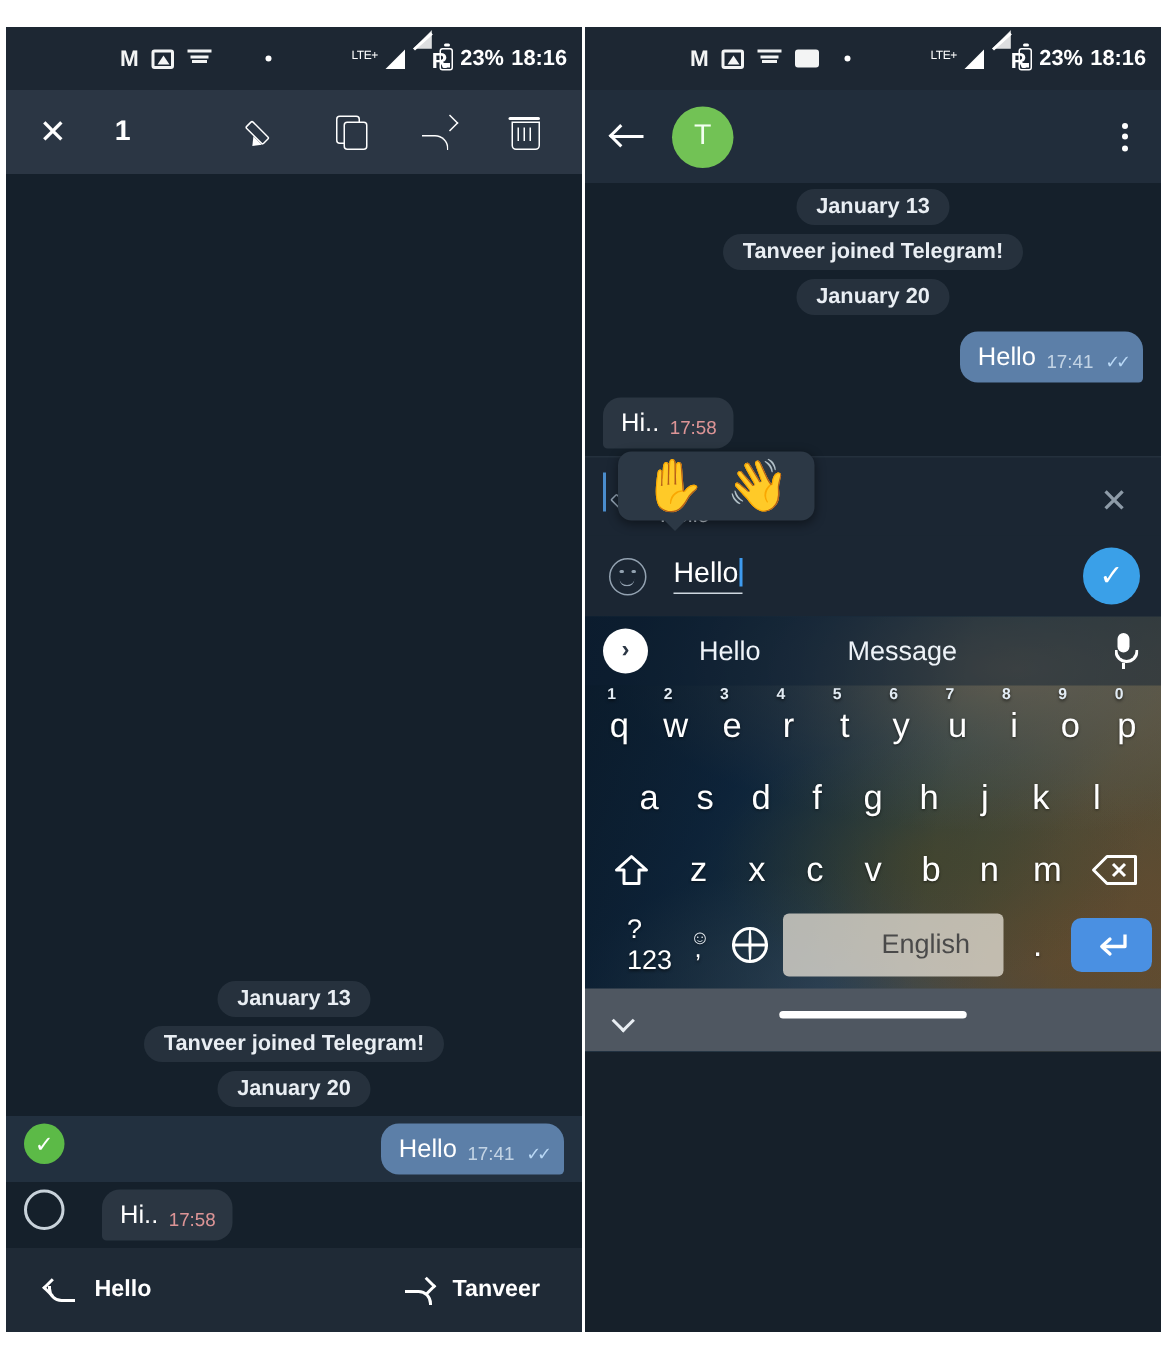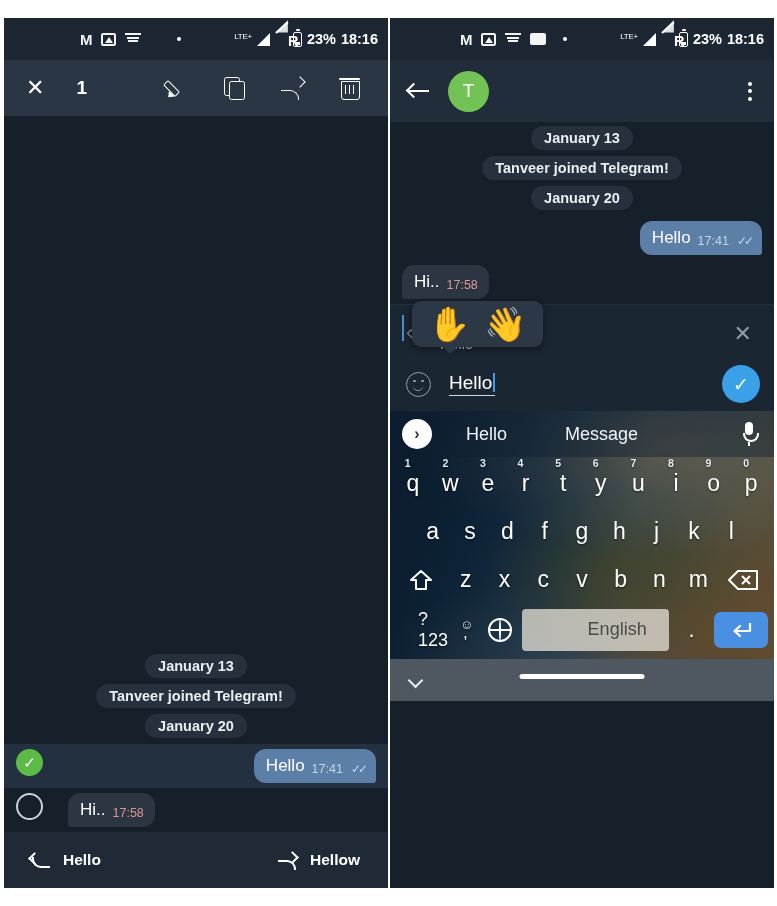--- a/index.html
+++ b/index.html
@@ -476,21 +476,21 @@
           </div>
         </div>
 
         <div class="rf-bar">
           <div class="rf-btn rf-reply">
             <span class="ar ar-back"></span>
             <span>Hello</span>
           </div>
           <div class="rf-btn rf-fwd">
             <span class="ar ar-fwd"></span>
-            <span>Hellow</span>
+            <span>Tanveer</span>
           </div>
         </div>
       </div>
     </div>
 
   </div>
 
   <div class="panel panel-right">
 
     <div class="statusbar">

